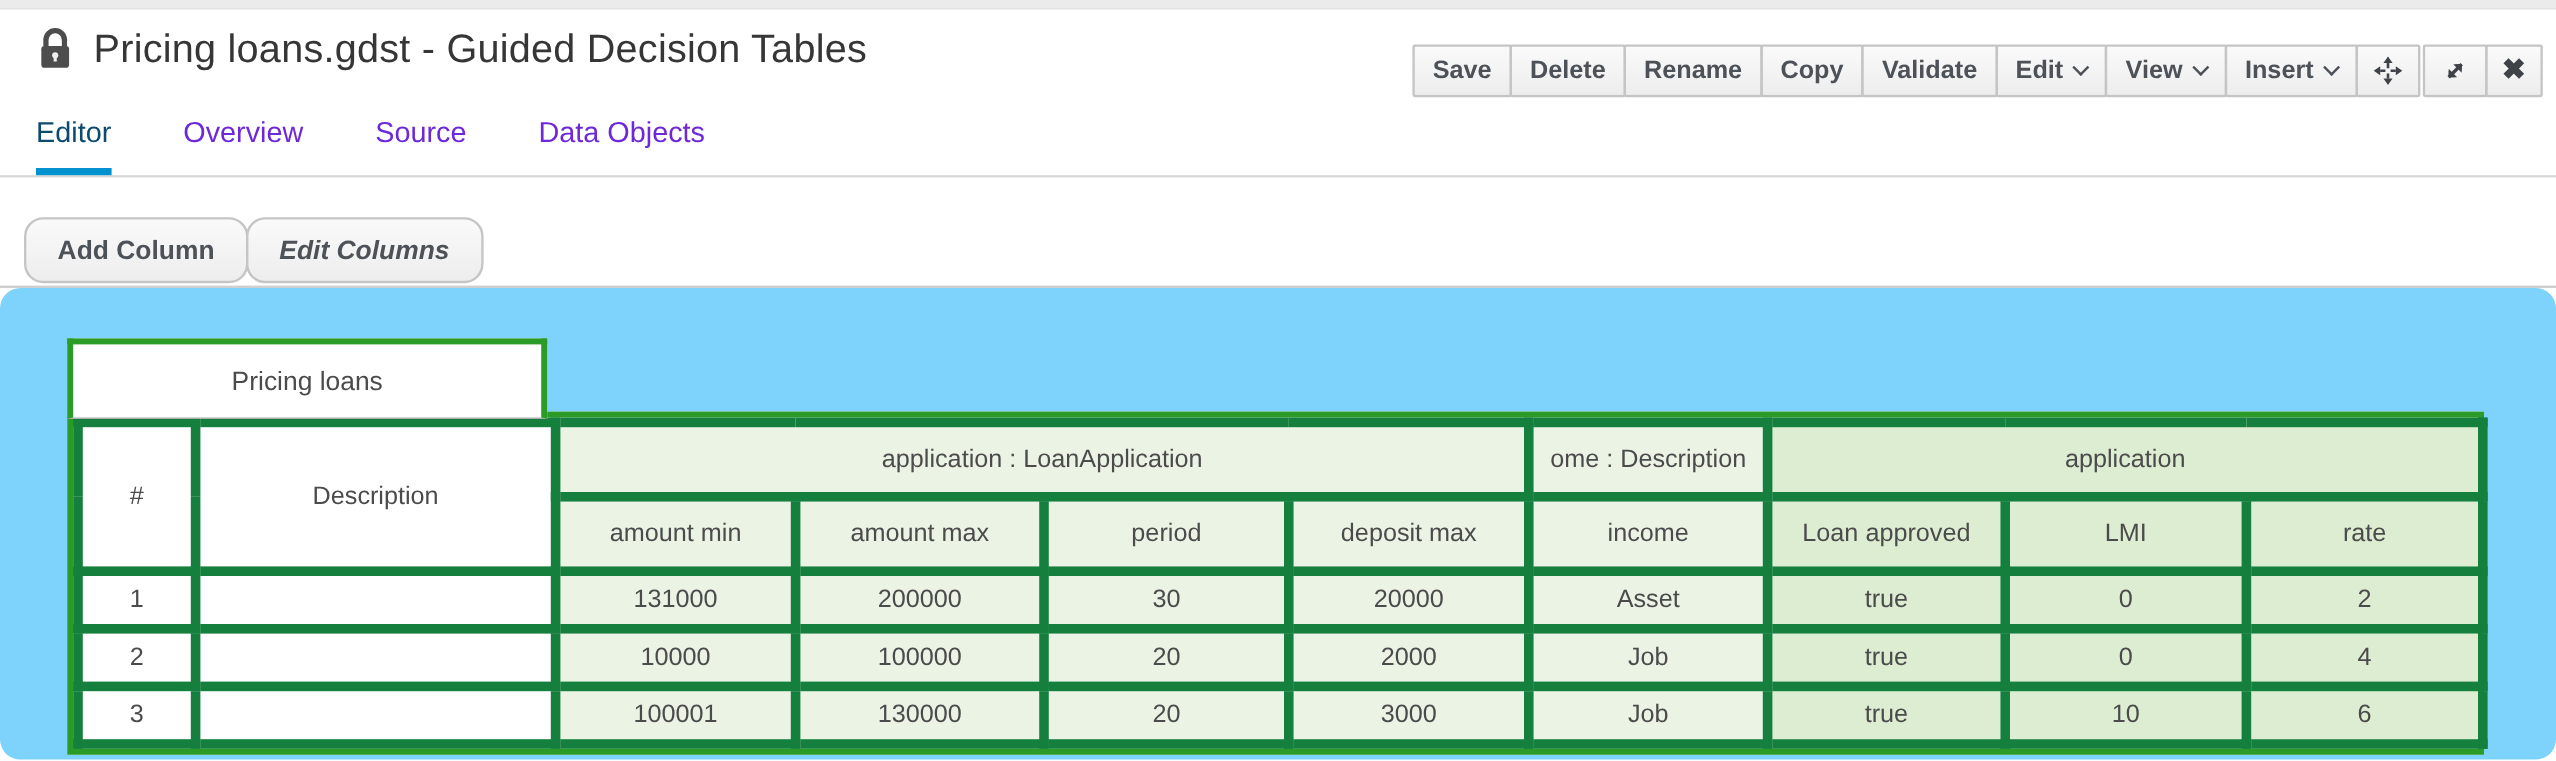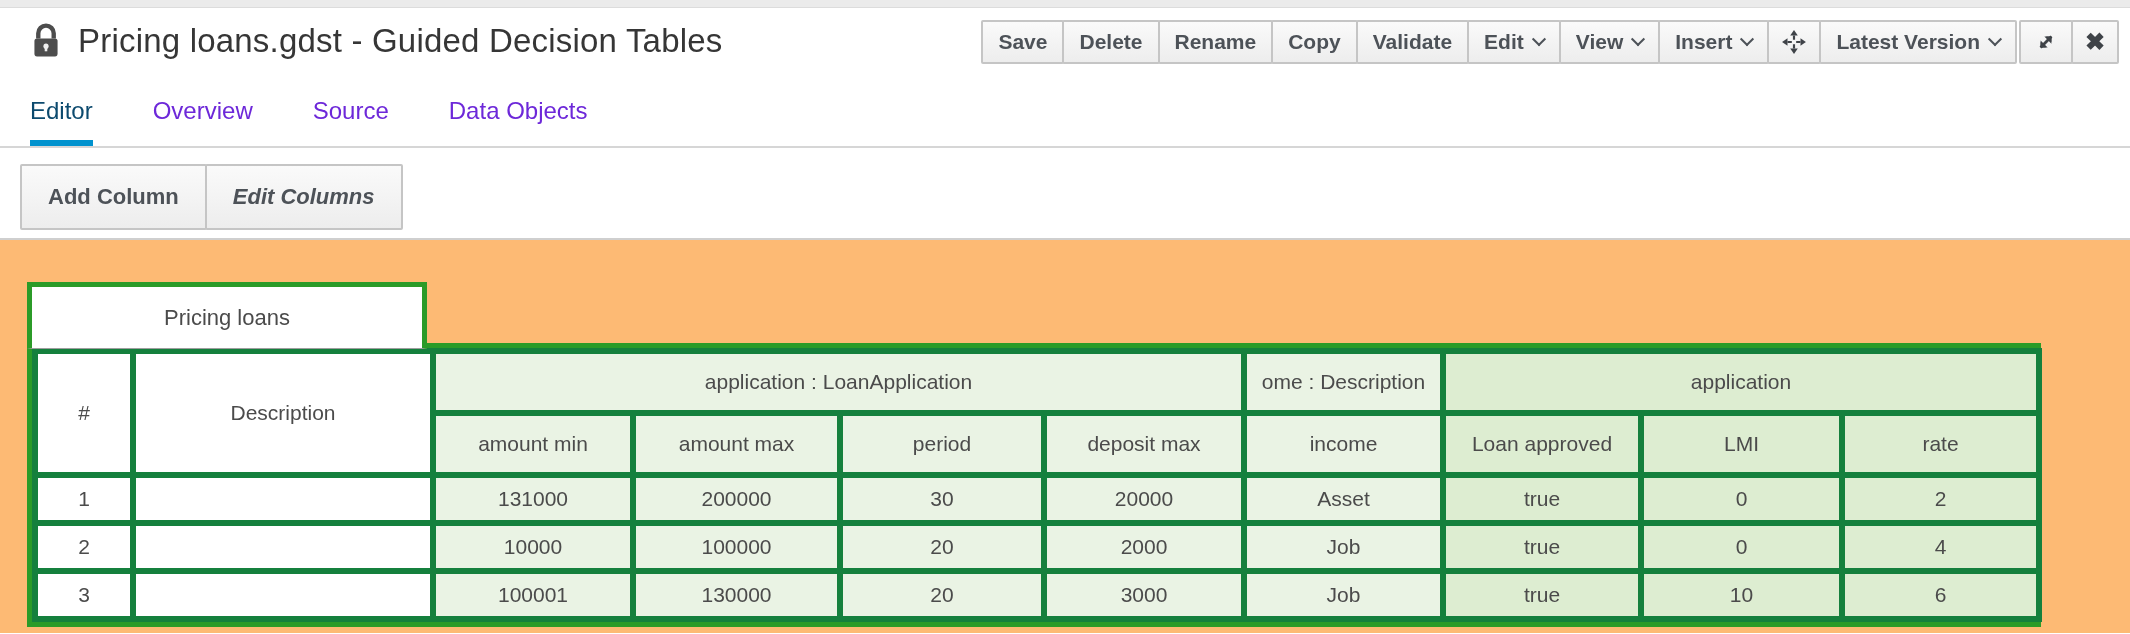--- a/index.html
+++ b/index.html
@@ -10,21 +10,21 @@
   .top-strip { height:8px; background:#ebebeb; border-bottom:1px solid #dcdcdc; }
 
   .title-bar { position:relative; height:68px; background:#fff; }
   .title-wrap { position:absolute; left:30px; top:14px; display:flex; align-items:center; }
   .lock { width:32px; height:36px; margin-right:16px; }
   .page-title { font-size:33px; color:#363636; letter-spacing:0.2px; }
 
   .btn { display:inline-flex; align-items:center; justify-content:center;
          height:44px; padding:0 15px; background:linear-gradient(#fafafa,#ededed);
          border:2px solid #c5c5c5; border-radius:2px; color:#4d5258;
-         font-size:21px; font-weight:700; white-space:nowrap; cursor:pointer; }
+         font-size:21px; font-weight:700; white-space:nowrap; cursor:pointer;margin-top:17px; }
   .btn-group { position:absolute; top:12px; display:flex; }
   .btn-group .btn + .btn { margin-left:-2px; }
   .main-tools { right:113px; }
   .win-tools  { right:11px; }
   .caret { display:inline-block; width:10px; height:10px; border-right:2px solid #4d5258;
            border-bottom:2px solid #4d5258; transform:rotate(45deg) translate(-2px,-2px);
            margin-left:10px; }
   .icon-btn { padding:0 12px; }
   .icon-btn svg { display:block; }
   .x-glyph { font-size:24px; font-weight:700; color:#3f4348; line-height:1; }
@@ -32,35 +32,35 @@
   
   .tab-bar { display:flex; height:72px; background:#fff; border-bottom:2px solid #d6d6d6;
              padding-left:30px; }
   .tab { display:flex; align-items:center; margin-right:60px; font-size:24px;
          color:#6d28d9; cursor:pointer; border-bottom:6px solid transparent;
          border-top:6px solid transparent; }
   .tab.active { color:#0c4a6e; border-bottom-color:#0092ce; }
 
   
   .actions-row { background:#fff; padding:16px 0 16px 20px; height:90px; }
-  .actions-row .btn { height:66px; font-size:22px; padding:0 26px; }
+  .actions-row .btn { height:55px; font-size:22px; padding:0 26px;border-radius:16px; }
   .page-sep { height:2px; background:#cfcfcf; }
 
   
-  .canvas { background:#fdba74; height:393px; padding:42px 0 0 27px; }
+  .canvas { background:#7dd3fc; height:393px; padding:42px 0 0 56px;border-radius:17px; }
 
   .dt-tab { position:relative; z-index:2; width:400px; height:67px;
             background:#fff; border:5px solid #2b9b28; border-bottom:1px solid #9e9e9e;
             margin-bottom:-6px; display:flex; align-items:center; justify-content:center;
             font-size:22px; color:#4b4b4b; cursor:pointer; }
   .dt-body { position:relative; z-index:1; width:2014px; background:#fff;
              border:5px solid #2b9b28; }
   table.dt { border-collapse:collapse; table-layout:fixed; width:2004px;
              font-size:21px; color:#4b4b4b; }
-  .dt th, .dt td { border:6px solid #15803d; text-align:center; font-weight:400;
+  .dt th, .dt td { border:8px solid #15803d; text-align:center; font-weight:400;
                    white-space:nowrap; overflow:hidden; padding:0 4px; }
   .dt thead th { height:62px; }
   .dt tbody td { height:48px; border-top:3px double #9e9e9e; }
   .dt thead tr.subhead th { border-top:3px double #9e9e9e; }
   .white-cell { background:#fff; }
   .cond-cell  { background:#eaf3e4; }
   .act-cell   { background:#ddedd1; }
 </style>
 </head>
 <body>
@@ -102,24 +102,20 @@
           <path d="M12 1 L15.5 6 H8.5 Z"></path>
           <path d="M12 23 L8.5 18 H15.5 Z"></path>
           <path d="M1 12 L6 8.5 V15.5 Z"></path>
           <path d="M23 12 L18 15.5 V8.5 Z"></path>
         </g>
         <g fill="none" stroke="#3f4348" stroke-width="2">
           <path d="M12 6 V10 M12 14 V18 M6 12 H10 M14 12 H18"></path>
         </g>
       </svg>
     </button>
-    <button class="btn">
-        <span>Latest Version</span>
-        <span class="caret"></span>
-      </button>
   </div>
 
   <div class="btn-group win-tools">
     <button class="btn icon-btn">
       <svg width="26" height="26" viewBox="0 0 24 24">
         <path d="M7 17 L17 7" stroke="#3f4348" stroke-width="2.6" fill="none"></path>
         <path d="M17 7 L17 13.5 L10.5 7 Z M7 17 L7 10.5 L13.5 17 Z" fill="#3f4348" transform="translate(0,0)"></path>
         <path d="M12 7 H17 V12 Z" fill="#3f4348"></path>
         <path d="M12 17 H7 V12 Z" fill="#3f4348"></path>
       </svg>

